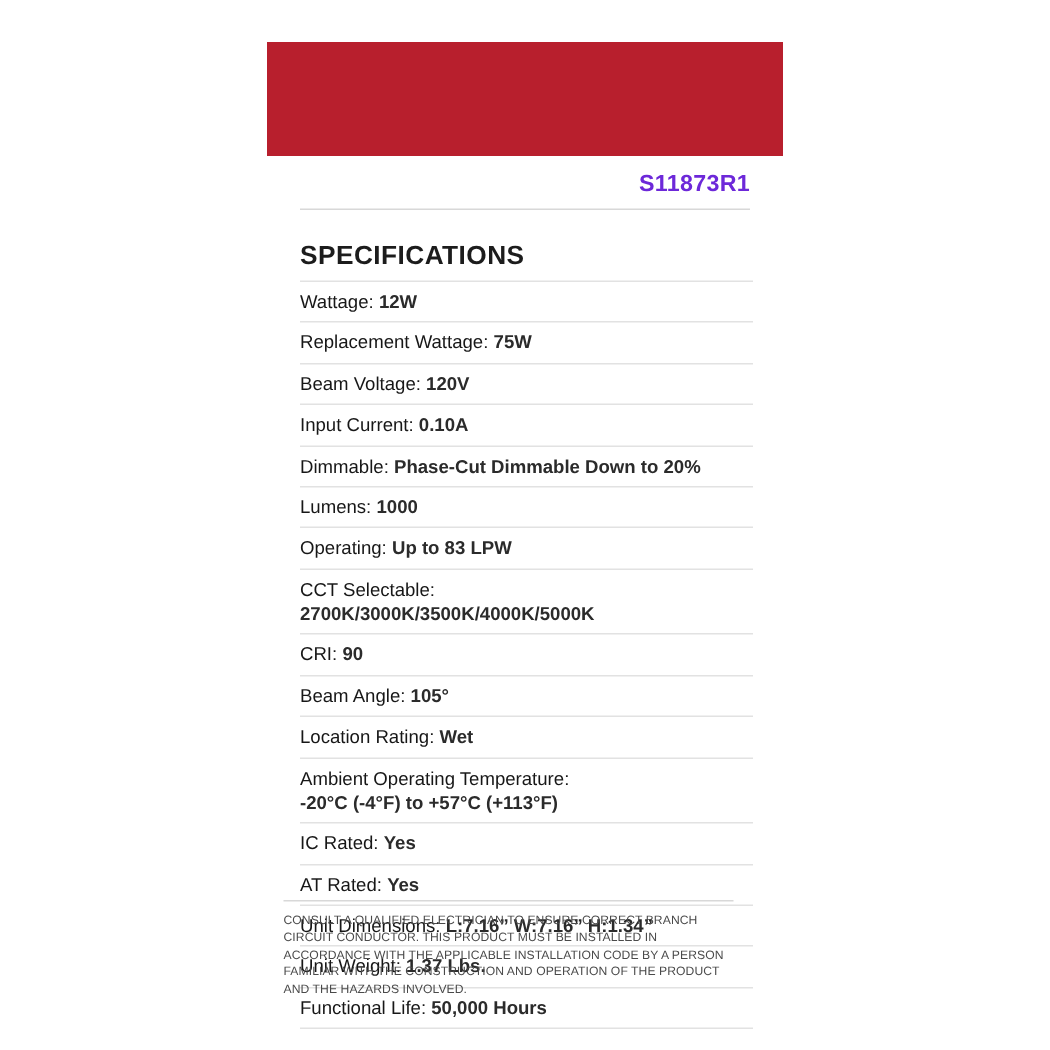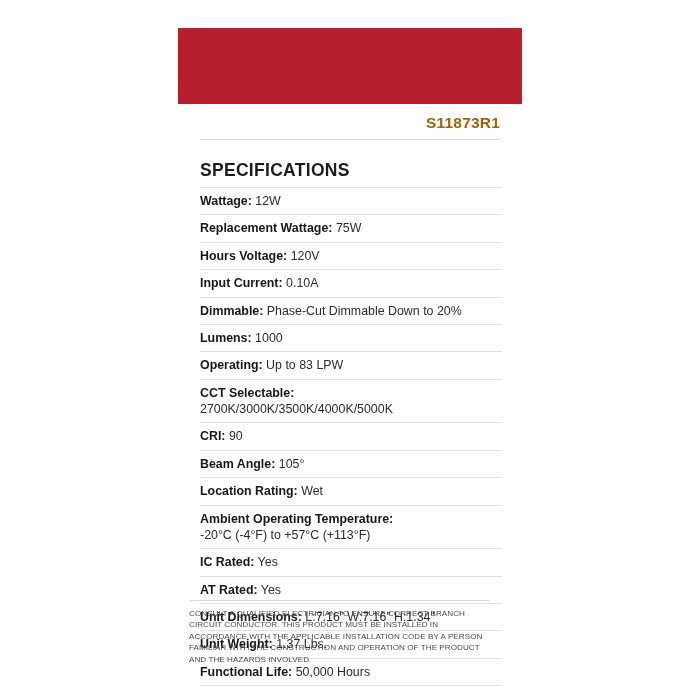--- a/index.html
+++ b/index.html
@@ -48,21 +48,21 @@
     width: 344px;
     height: 34px;
   }
   .model-number {
     position: absolute;
     right: 22px;
     top: 10px;
     font-size: 15.5px;
     font-weight: bold;
     letter-spacing: 0.2px;
-    color: #a16207;
+    color: #6d28d9;
   }
 
   
   .model-rule {
     position: absolute;
     left: 200px;
     top: 139px;
     width: 300px;
     height: 1px;
     background: #d8d8d8;
@@ -95,25 +95,25 @@
     padding: 5px 0 5px 0;
     font-size: 12.4px;
     color: #1f1f1f;
     line-height: 1.32;
   }
   .spec-item:first-child {
     border-top: 1px solid #e2e2e2;
   }
 
   .spec-label {
-    font-weight: bold;
+    font-weight: normal;
     color: #171717;
   }
   .spec-value {
-    font-weight: normal;
+    font-weight: bold;
     color: #2b2b2b;
   }
   .spec-value.block {
     display: block;
   }
 
   
   .footer {
     position: absolute;
     left: 189px;
@@ -145,21 +145,21 @@
   <div class="model-row">
     <div class="model-number">S11873R1</div>
   </div>
   <div class="model-rule"></div>
 
   <div class="content">
     <h1 class="spec-title">SPECIFICATIONS</h1>
     <ul class="spec-list" id="spec-list">
         <li class="spec-item"><span class="spec-label">Wattage:</span> <span class="spec-value">12W</span></li>
         <li class="spec-item"><span class="spec-label">Replacement Wattage:</span> <span class="spec-value">75W</span></li>
-        <li class="spec-item"><span class="spec-label">Hours Voltage:</span> <span class="spec-value">120V</span></li>
+        <li class="spec-item"><span class="spec-label">Beam Voltage:</span> <span class="spec-value">120V</span></li>
         <li class="spec-item"><span class="spec-label">Input Current:</span> <span class="spec-value">0.10A</span></li>
         <li class="spec-item"><span class="spec-label">Dimmable:</span> <span class="spec-value">Phase-Cut Dimmable Down to 20%</span></li>
         <li class="spec-item"><span class="spec-label">Lumens:</span> <span class="spec-value">1000</span></li>
         <li class="spec-item"><span class="spec-label">Operating:</span> <span class="spec-value">Up to 83 LPW</span></li>
         <li class="spec-item"><span class="spec-label">CCT Selectable:</span><span class="spec-value block">2700K/3000K/3500K/4000K/5000K</span></li>
         <li class="spec-item"><span class="spec-label">CRI:</span> <span class="spec-value">90</span></li>
         <li class="spec-item"><span class="spec-label">Beam Angle:</span> <span class="spec-value">105°</span></li>
         <li class="spec-item"><span class="spec-label">Location Rating:</span> <span class="spec-value">Wet</span></li>
         <li class="spec-item"><span class="spec-label">Ambient Operating Temperature:</span><span class="spec-value block">-20°C (-4°F) to +57°C (+113°F)</span></li>
         <li class="spec-item"><span class="spec-label">IC Rated:</span> <span class="spec-value">Yes</span></li>

